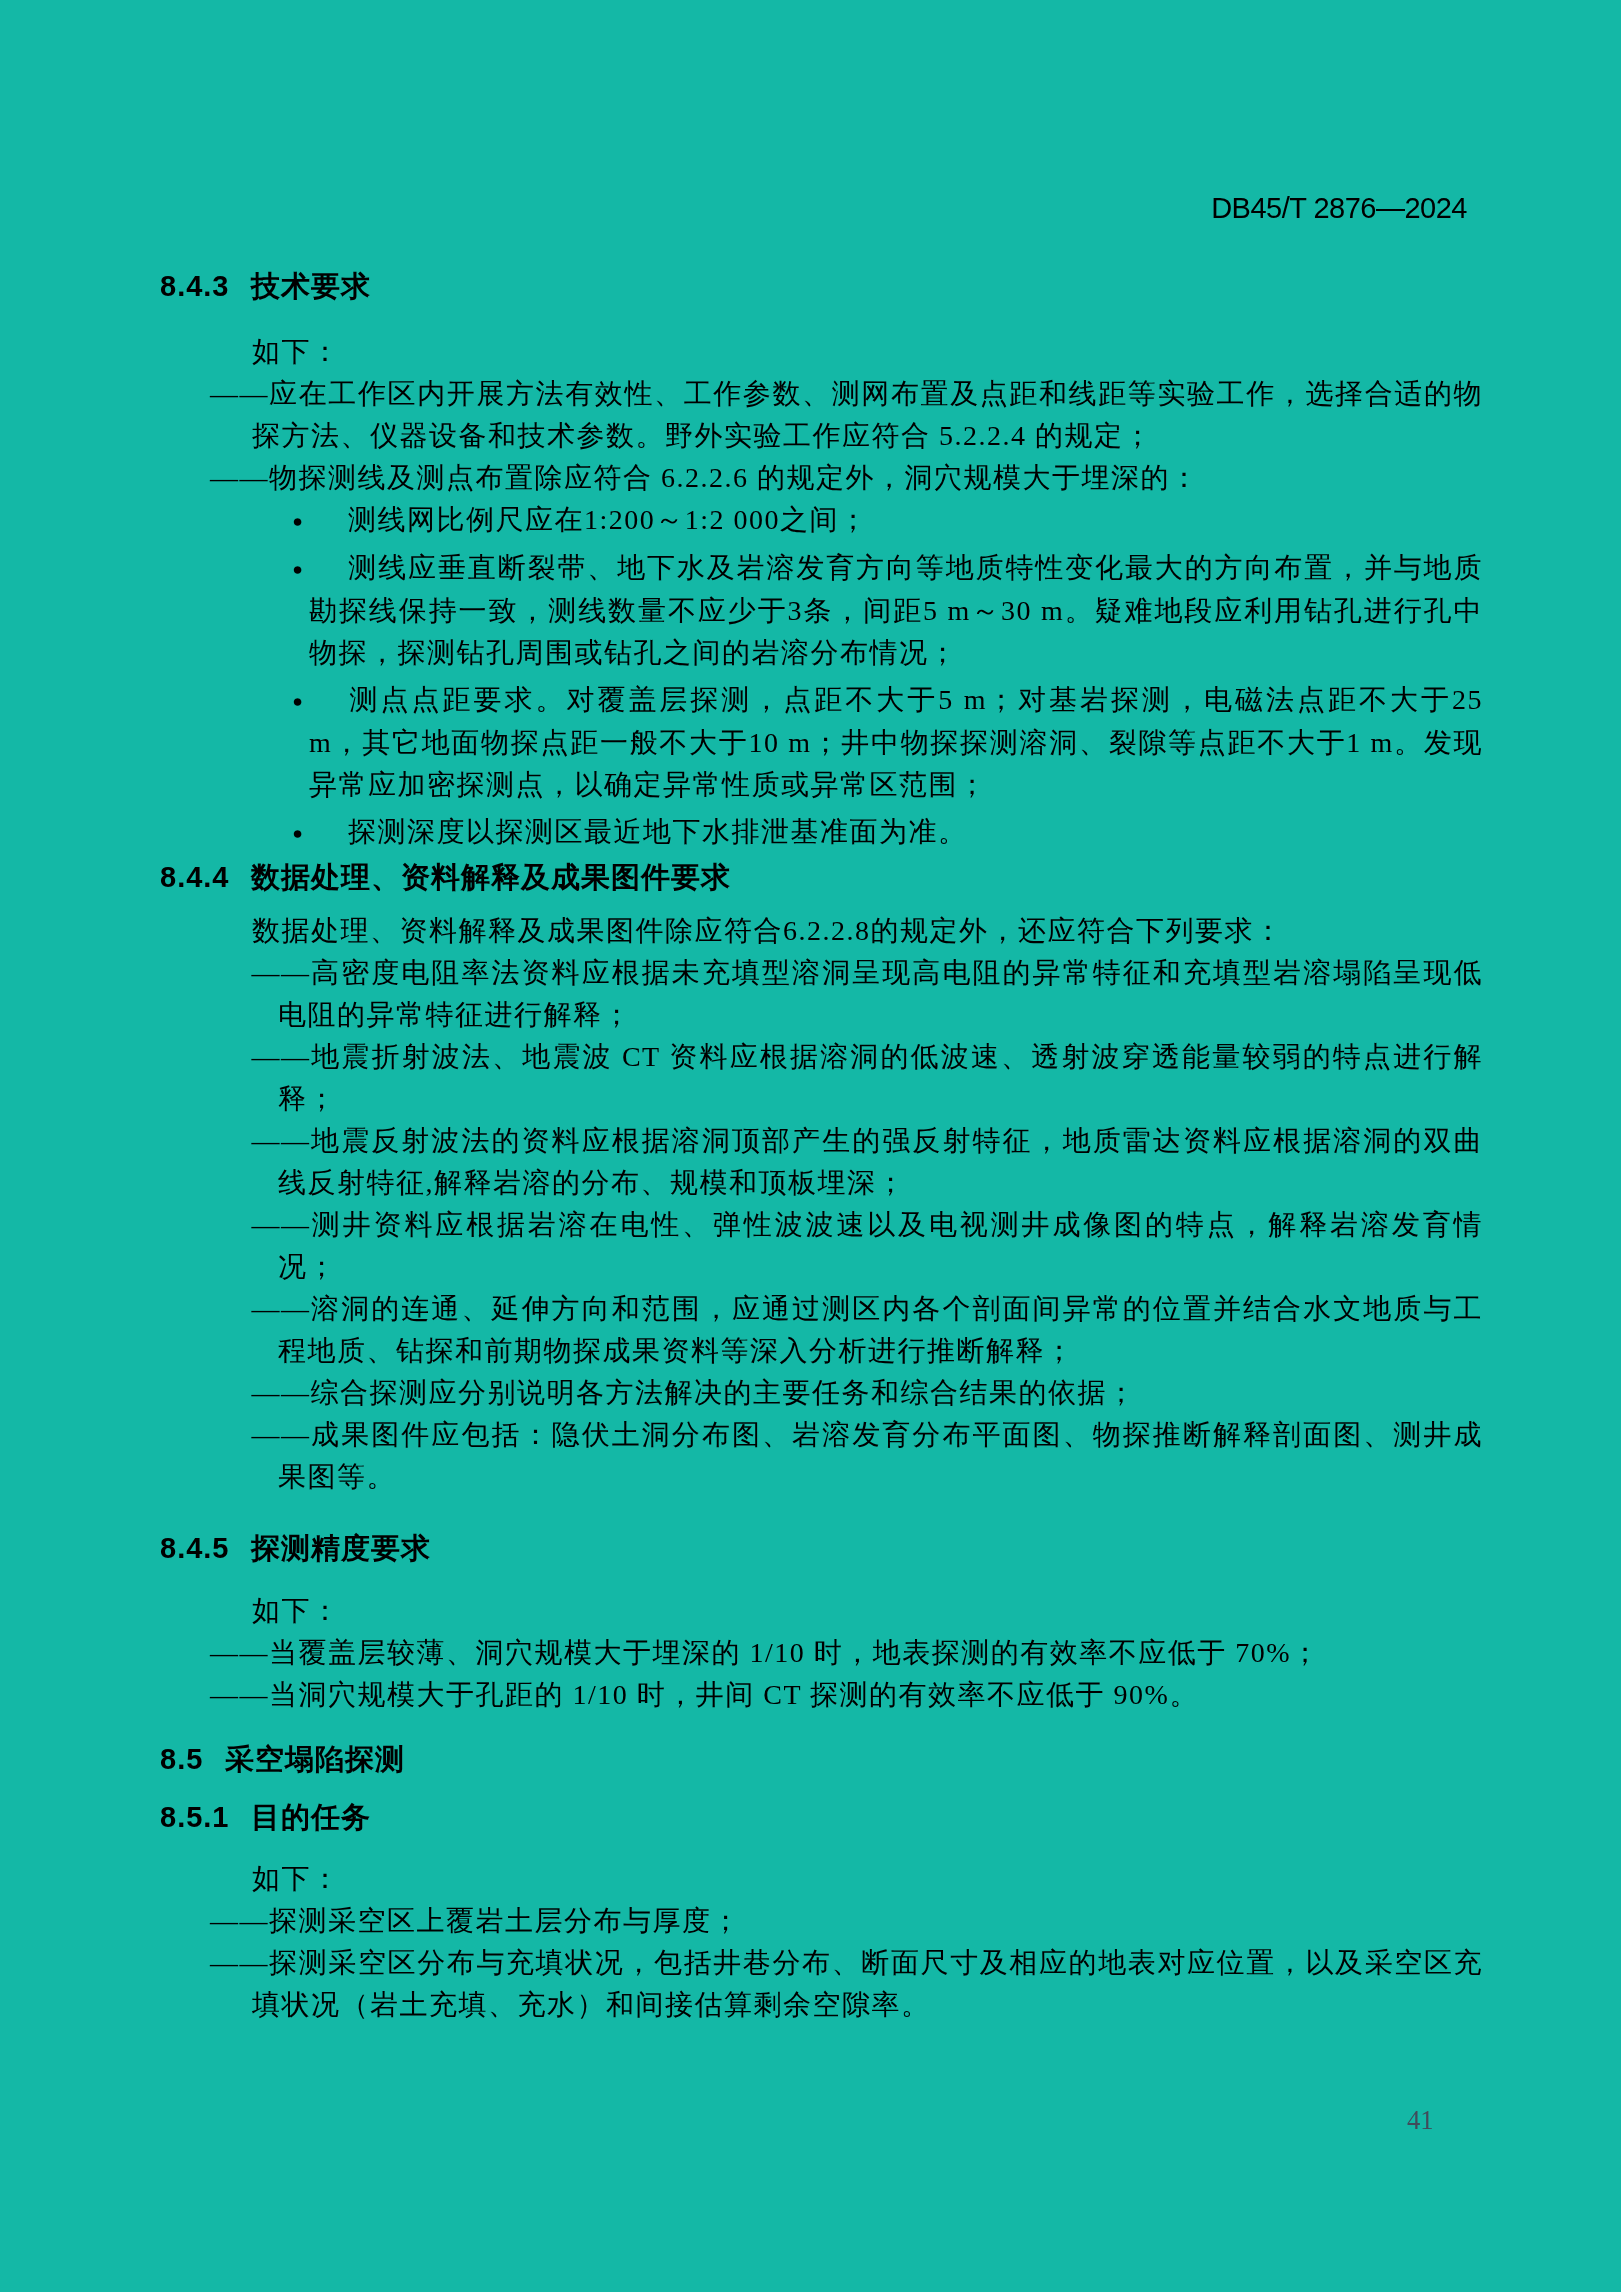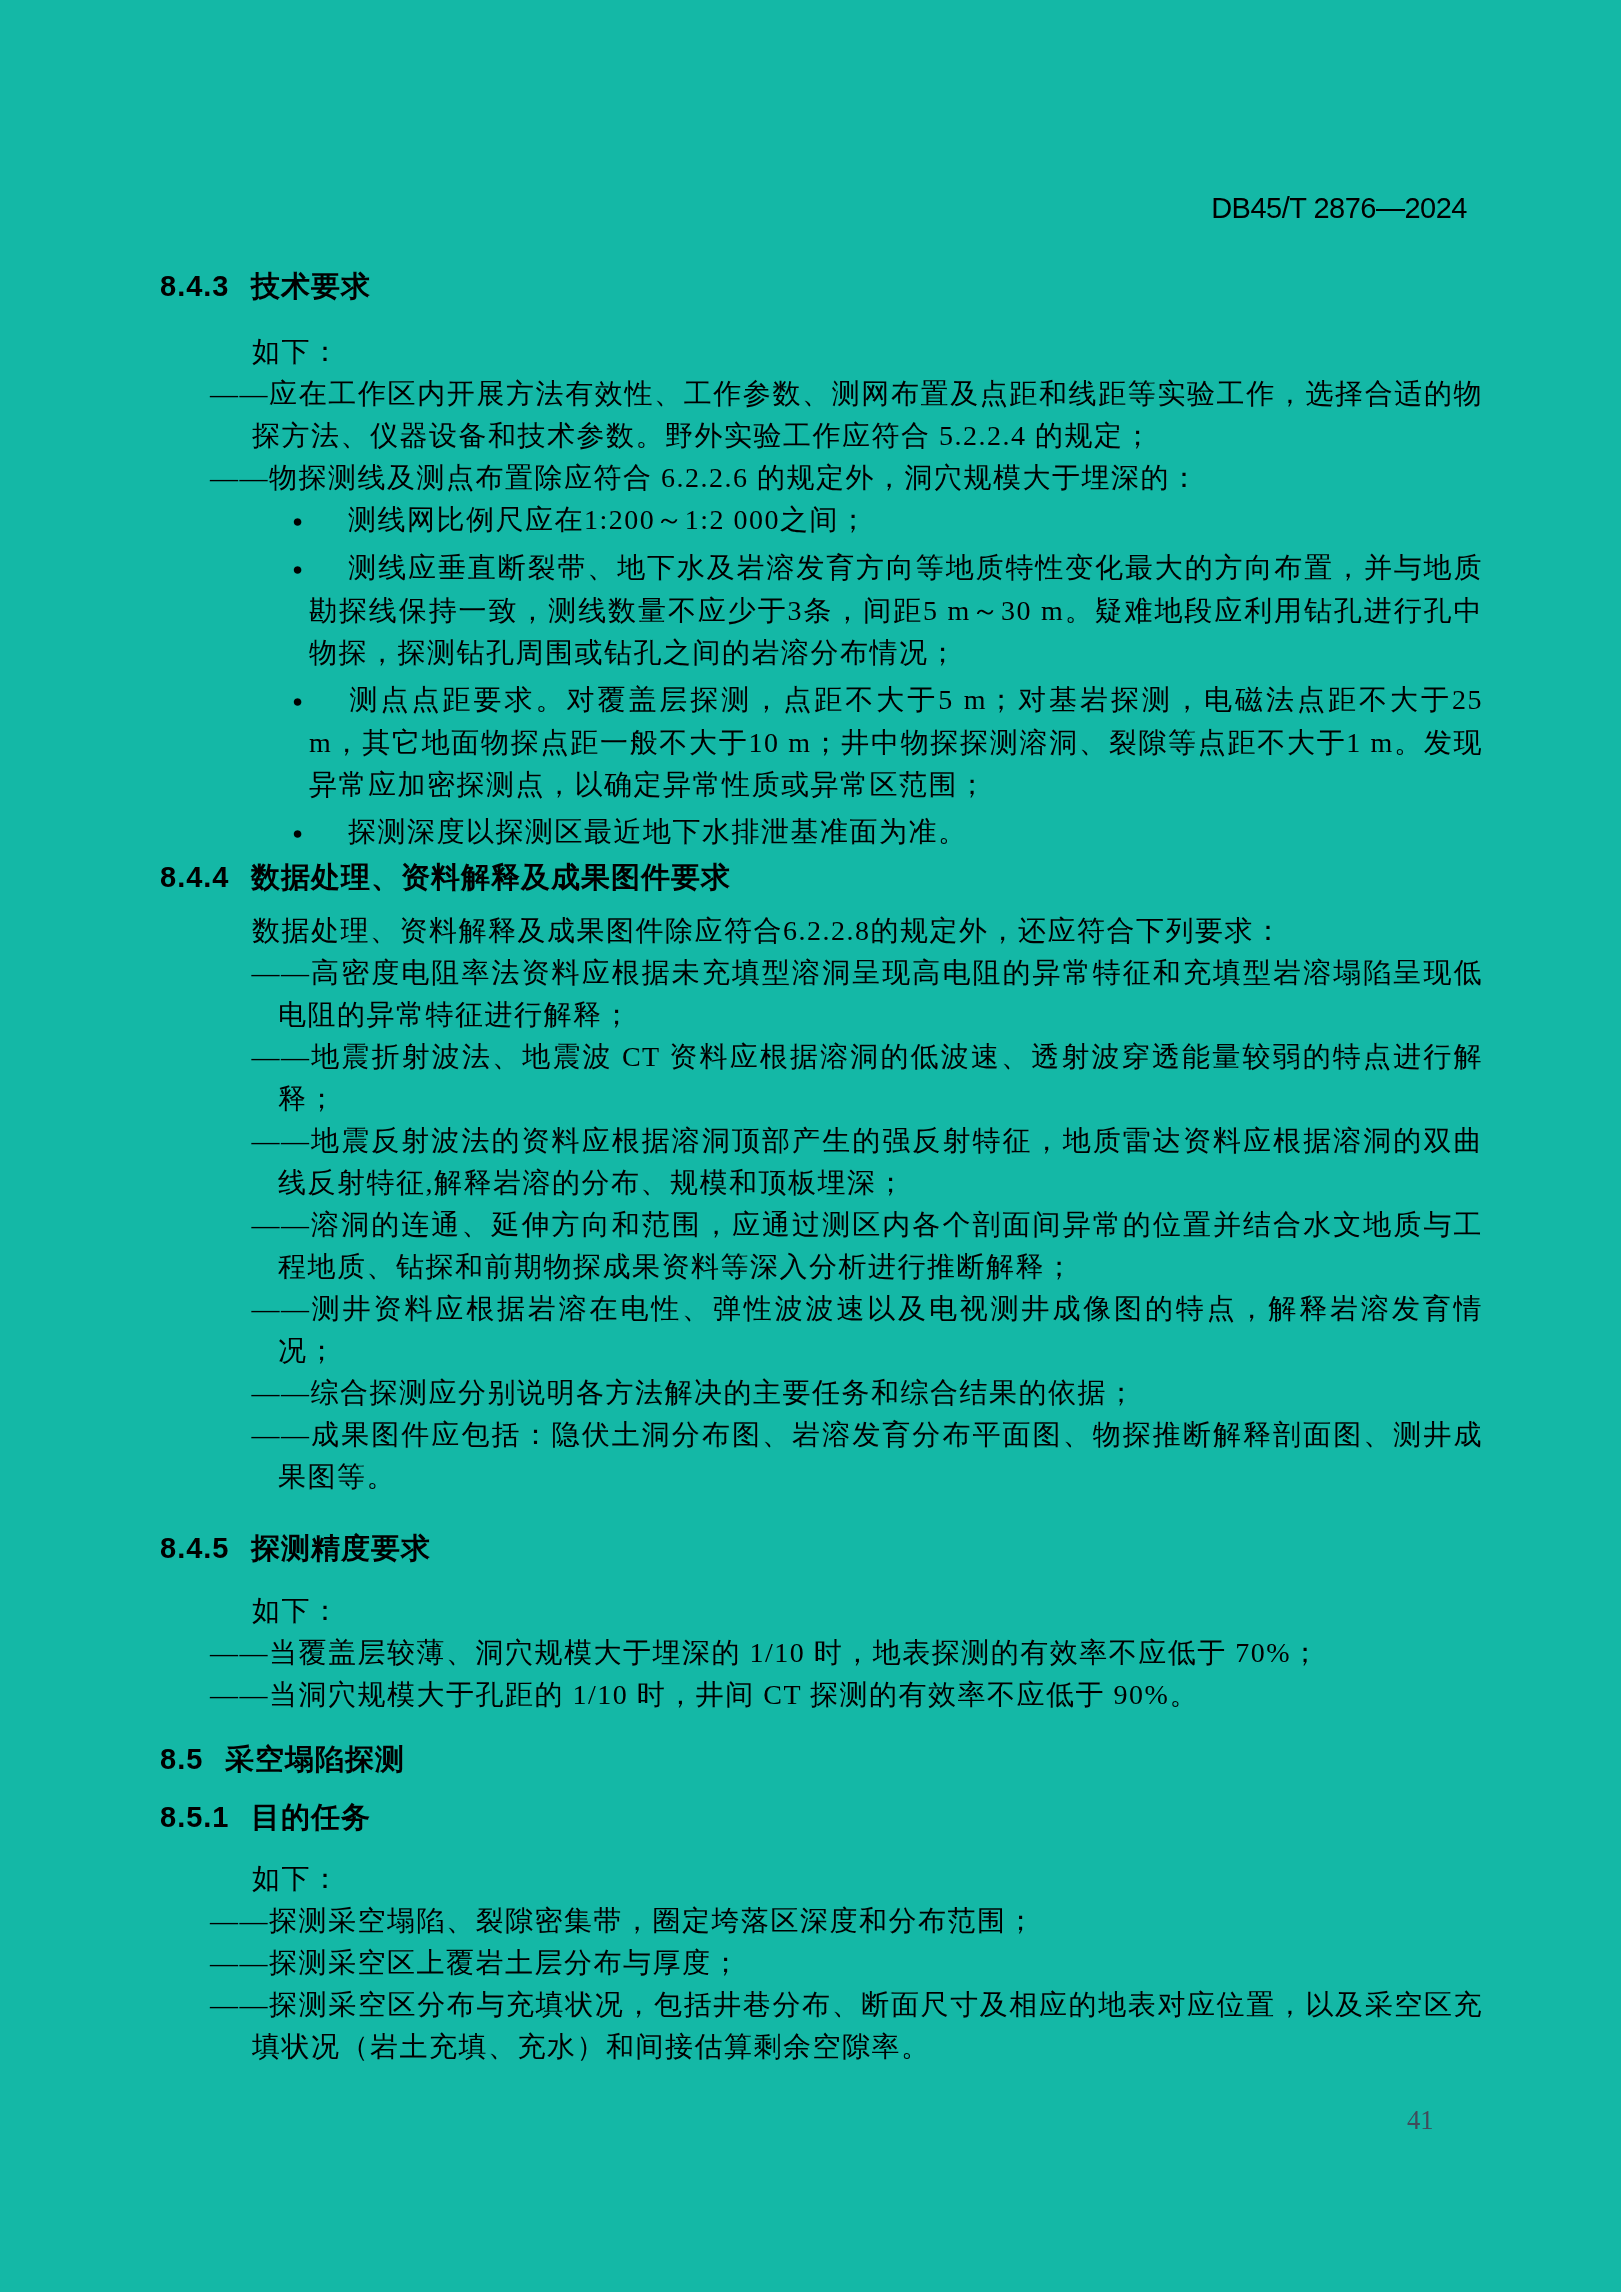--- a/index.html
+++ b/index.html
@@ -104,35 +104,34 @@
     <div class="bullet" id="bl0"><span class="dot">●</span><span>测线网比例尺应在1:200～1:2 000之间；</span></div>
     <div class="bullet"><span class="dot">●</span><span>测线应垂直断裂带、地下水及岩溶发育方向等地质特性变化最大的方向布置，并与地质勘探线保持一致，测线数量不应少于3条，间距5 m～30 m。疑难地段应利用钻孔进行孔中物探，探测钻孔周围或钻孔之间的岩溶分布情况；</span></div>
     <div class="bullet"><span class="dot">●</span><span>测点点距要求。对覆盖层探测，点距不大于5 m；对基岩探测，电磁法点距不大于25 m，其它地面物探点距一般不大于10 m；井中物探探测溶洞、裂隙等点距不大于1 m。发现异常应加密探测点，以确定异常性质或异常区范围；</span></div>
     <div class="bullet"><span class="dot">●</span><span>探测深度以探测区最近地下水排泄基准面为准。</span></div>
 
     <h2 class="sec" id="h844"><span class="num">8.4.4</span><span class="ttl">数据处理、资料解释及成果图件要求</span></h2>
     <p class="para" id="p844">数据处理、资料解释及成果图件除应符合6.2.2.8的规定外，还应符合下列要求：</p>
     <div class="dash b">——高密度电阻率法资料应根据未充填型溶洞呈现高电阻的异常特征和充填型岩溶塌陷呈现低电阻的异常特征进行解释；</div>
     <div class="dash b">——地震折射波法、地震波 CT 资料应根据溶洞的低波速、透射波穿透能量较弱的特点进行解释；</div>
     <div class="dash b">——地震反射波法的资料应根据溶洞顶部产生的强反射特征，地质雷达资料应根据溶洞的双曲线反射特征,解释岩溶的分布、规模和顶板埋深；</div>
+    <div class="dash b">——测井资料应根据岩溶在电性、弹性波波速以及电视测井成像图的特点，解释岩溶发育情况；</div>
     <div class="dash b">——溶洞的连通、延伸方向和范围，应通过测区内各个剖面间异常的位置并结合水文地质与工程地质、钻探和前期物探成果资料等深入分析进行推断解释；</div>
-    <div class="dash b">——测井资料应根据岩溶在电性、弹性波波速以及电视测井成像图的特点，解释岩溶发育情况；</div>
     <div class="dash b">——综合探测应分别说明各方法解决的主要任务和综合结果的依据；</div>
     <div class="dash b">——成果图件应包括：隐伏土洞分布图、岩溶发育分布平面图、物探推断解释剖面图、测井成果图等。</div>
 
     <h2 class="sec" id="h845"><span class="num">8.4.5</span><span class="ttl">探测精度要求</span></h2>
     <p class="para" id="p845">如下：</p>
     <div class="dash a">——当覆盖层较薄、洞穴规模大于埋深的 1/10 时，地表探测的有效率不应低于 70%；</div>
     <div class="dash a">——当洞穴规模大于孔距的 1/10 时，井间 CT 探测的有效率不应低于 90%。</div>
 
     <h2 class="sec" id="h85"><span class="num">8.5</span><span class="ttl">采空塌陷探测</span></h2>
 
     <h2 class="sec" id="h851"><span class="num">8.5.1</span><span class="ttl">目的任务</span></h2>
     <p class="para" id="p851">如下：</p>
-    <div class="dash a">——探测采空塌陷、裂隙密集带，圈定垮落区深度和分布范围；</div>
     <div class="dash a">——探测采空区上覆岩土层分布与厚度；</div>
     <div class="dash a">——探测采空区分布与充填状况，包括井巷分布、断面尺寸及相应的地表对应位置，以及采空区充填状况（岩土充填、充水）和间接估算剩余空隙率。</div>
 
   </div>
 
   <div class="page-number">41</div>
 
 </div>
 
 

